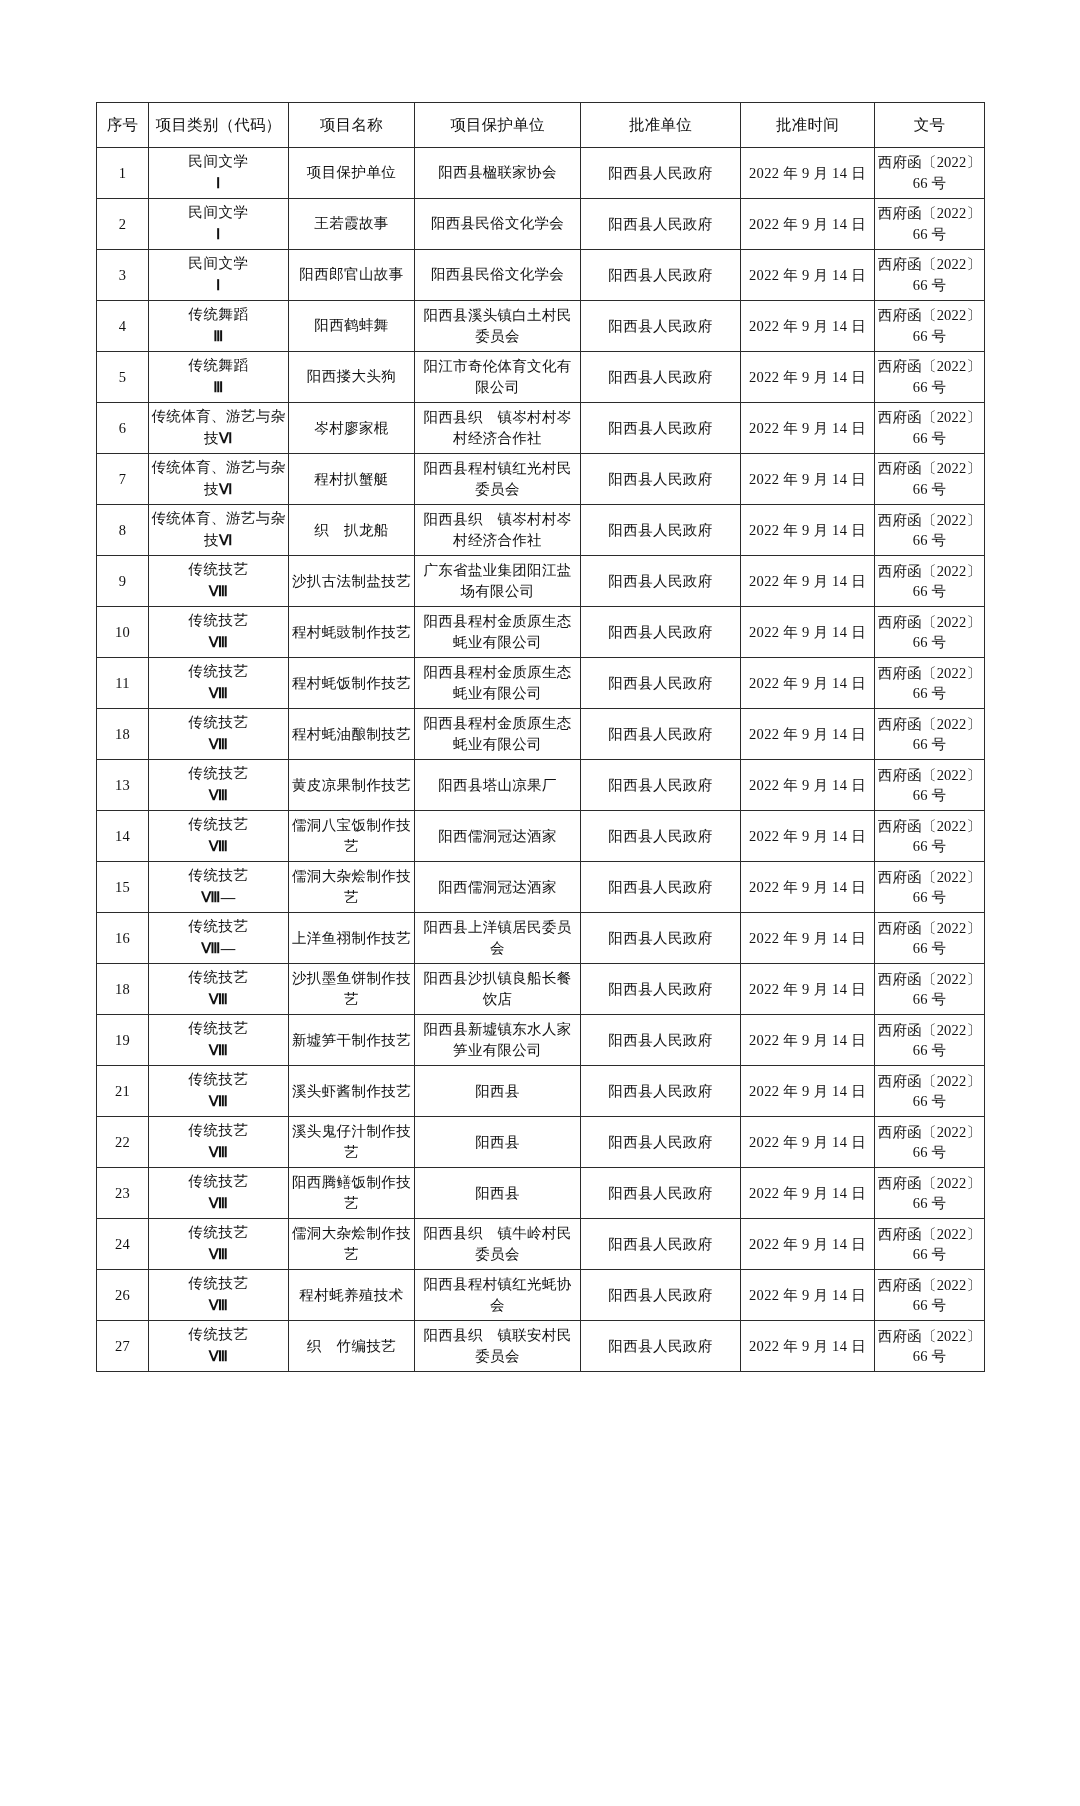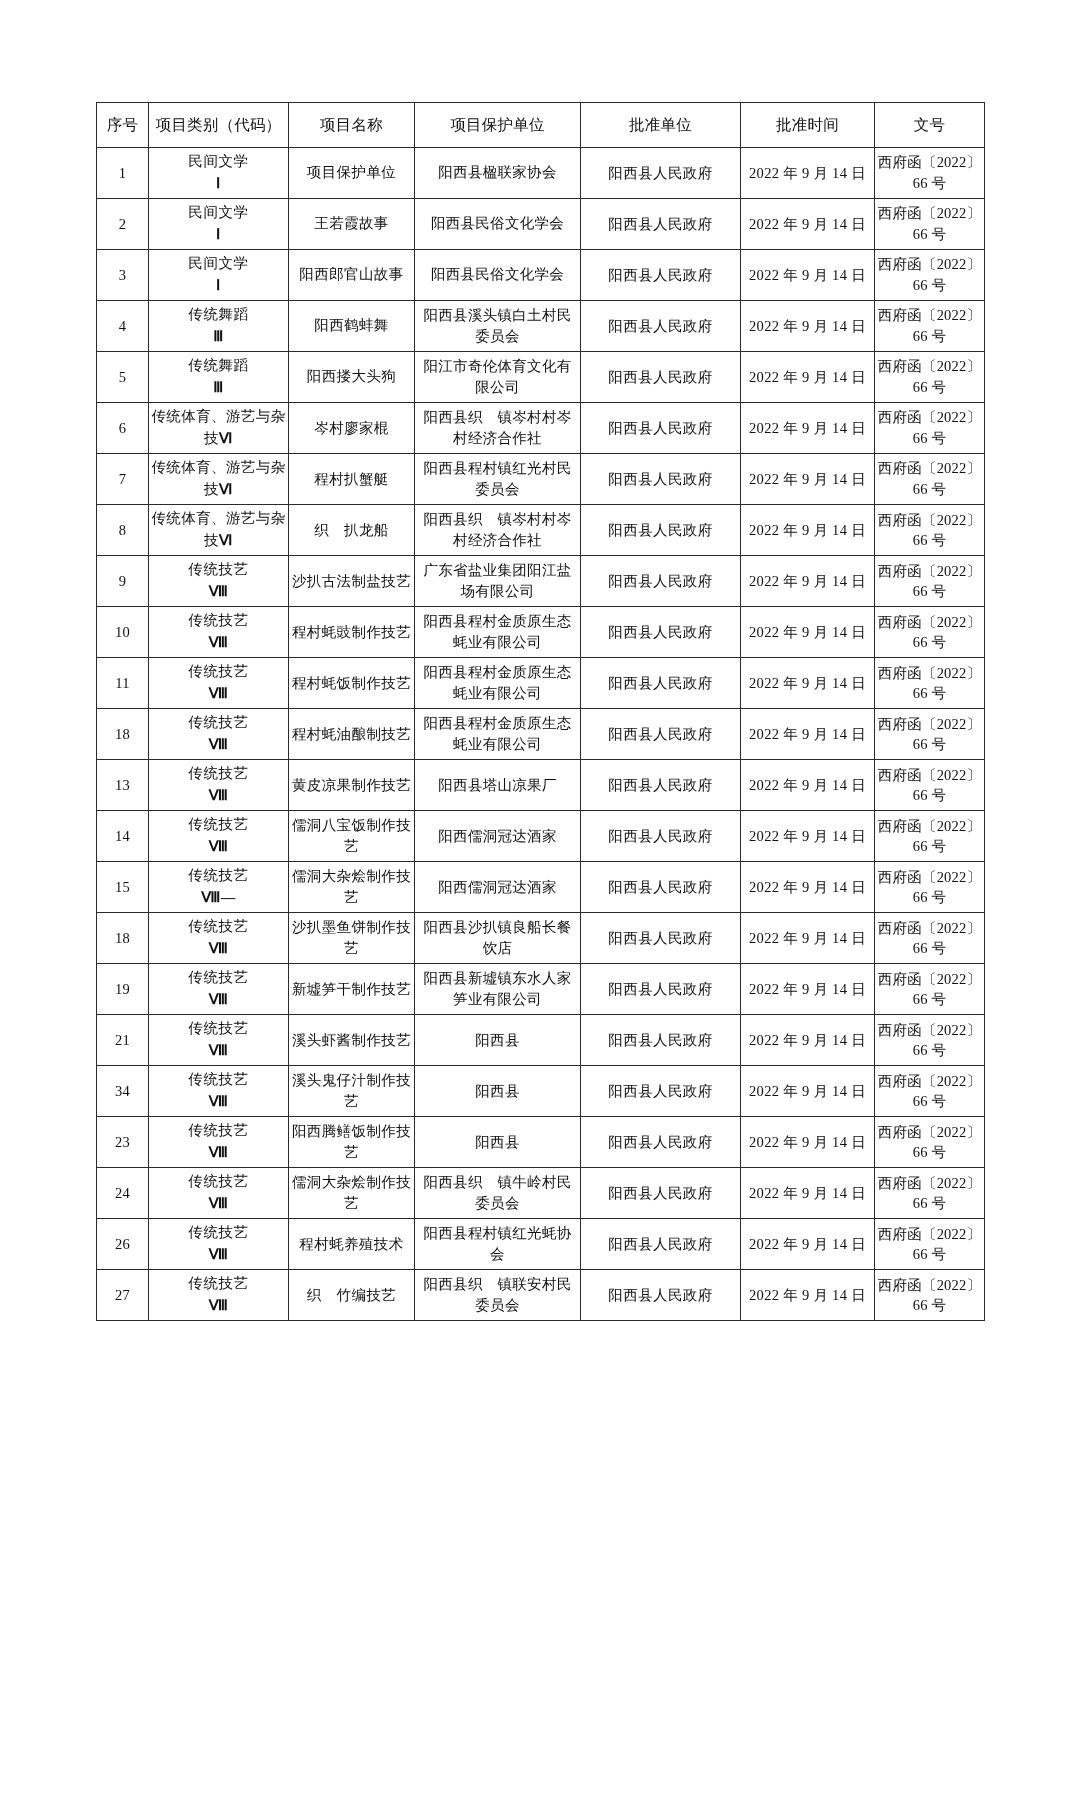--- a/index.html
+++ b/index.html
@@ -313,20 +313,35 @@
             <td class="name-cell">儒洞大杂烩制作技艺</td>
             <td class="unit-cell">阳西儒洞冠达酒家</td>
             <td class="appr-cell">阳西县人民政府</td>
             <td class="date-cell">2022 年 9 月 14 日</td>
             <td class="doc-cell">
               <span class="doc-line">西府函〔2022〕</span>
               <span class="doc-line">66 号</span>
             </td>
           </tr>
           <tr>
+            <td class="no-cell">16</td>
+            <td class="cat-cell">
+              <span class="cat-label">传统技艺</span>
+              <span class="cat-code">Ⅷ—</span>
+            </td>
+            <td class="name-cell">上洋鱼祤制作技艺</td>
+            <td class="unit-cell">阳西县上洋镇居民委员会</td>
+            <td class="appr-cell">阳西县人民政府</td>
+            <td class="date-cell">2022 年 9 月 14 日</td>
+            <td class="doc-cell">
+              <span class="doc-line">西府函〔2022〕</span>
+              <span class="doc-line">66 号</span>
+            </td>
+          </tr>
+          <tr>
             <td class="no-cell">18</td>
             <td class="cat-cell">
               <span class="cat-label">传统技艺</span>
               <span class="cat-code">Ⅷ</span>
             </td>
             <td class="name-cell">沙扒墨鱼饼制作技艺</td>
             <td class="unit-cell">阳西县沙扒镇良船长餐饮店</td>
             <td class="appr-cell">阳西县人民政府</td>
             <td class="date-cell">2022 年 9 月 14 日</td>
             <td class="doc-cell">
@@ -358,21 +373,21 @@
             <td class="name-cell">溪头虾酱制作技艺</td>
             <td class="unit-cell">阳西县</td>
             <td class="appr-cell">阳西县人民政府</td>
             <td class="date-cell">2022 年 9 月 14 日</td>
             <td class="doc-cell">
               <span class="doc-line">西府函〔2022〕</span>
               <span class="doc-line">66 号</span>
             </td>
           </tr>
           <tr>
-            <td class="no-cell">34</td>
+            <td class="no-cell">22</td>
             <td class="cat-cell">
               <span class="cat-label">传统技艺</span>
               <span class="cat-code">Ⅷ</span>
             </td>
             <td class="name-cell">溪头鬼仔汁制作技艺</td>
             <td class="unit-cell">阳西县</td>
             <td class="appr-cell">阳西县人民政府</td>
             <td class="date-cell">2022 年 9 月 14 日</td>
             <td class="doc-cell">
               <span class="doc-line">西府函〔2022〕</span>

